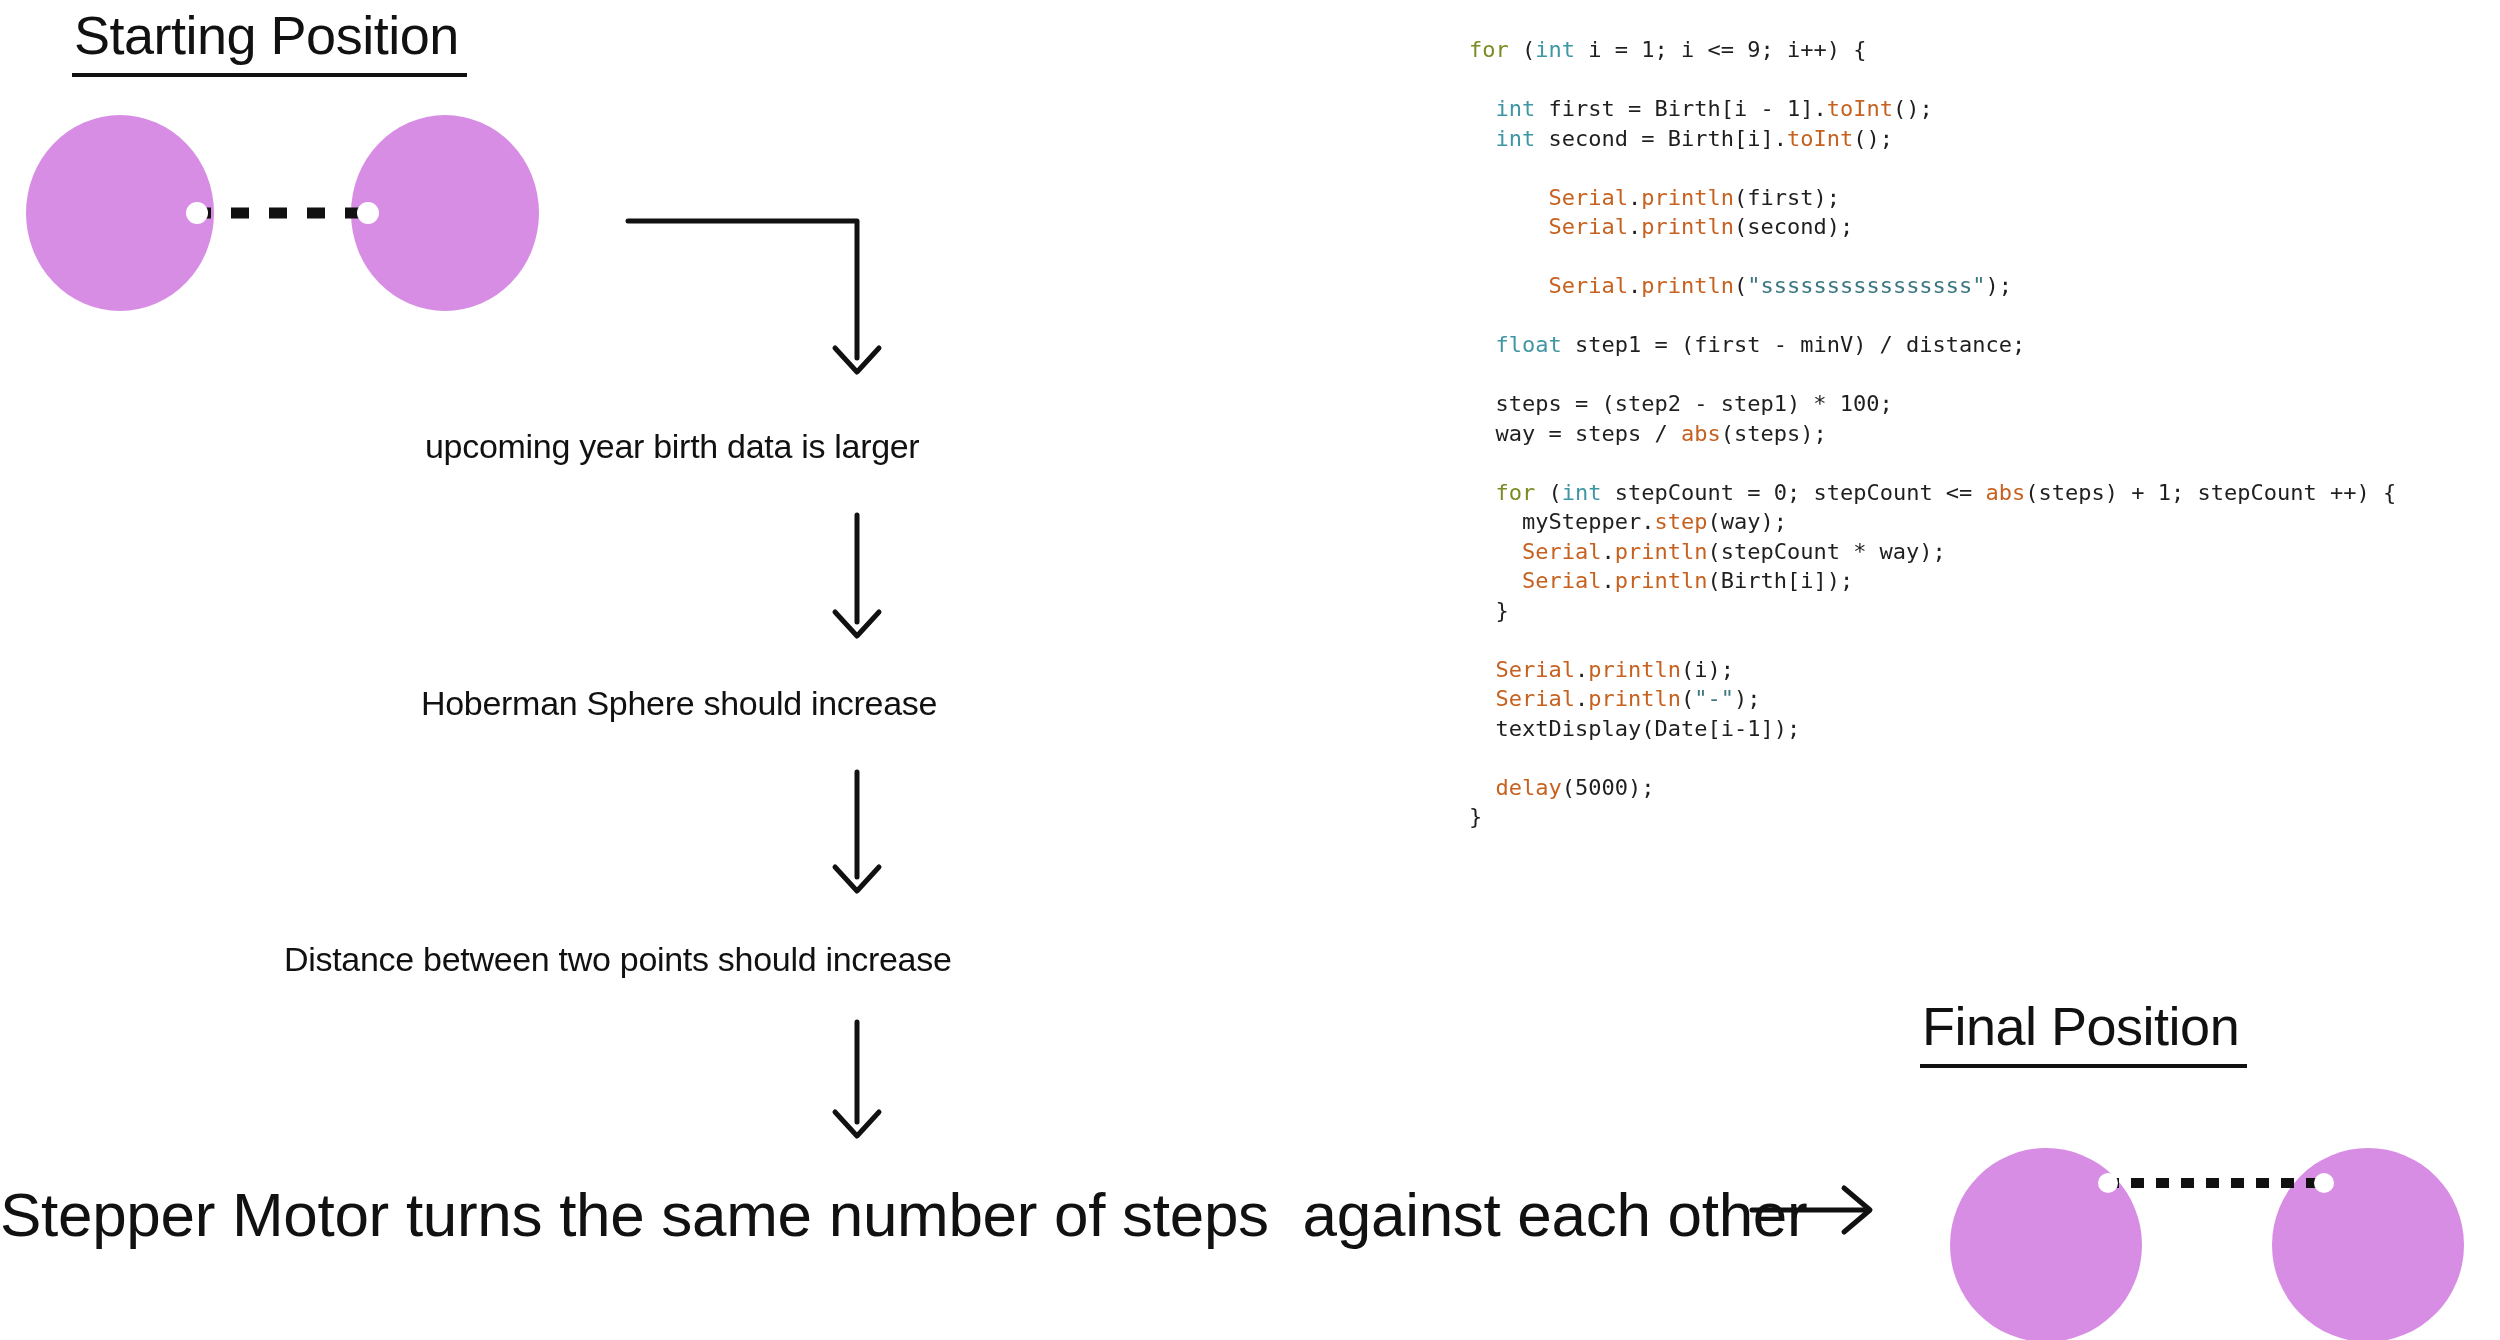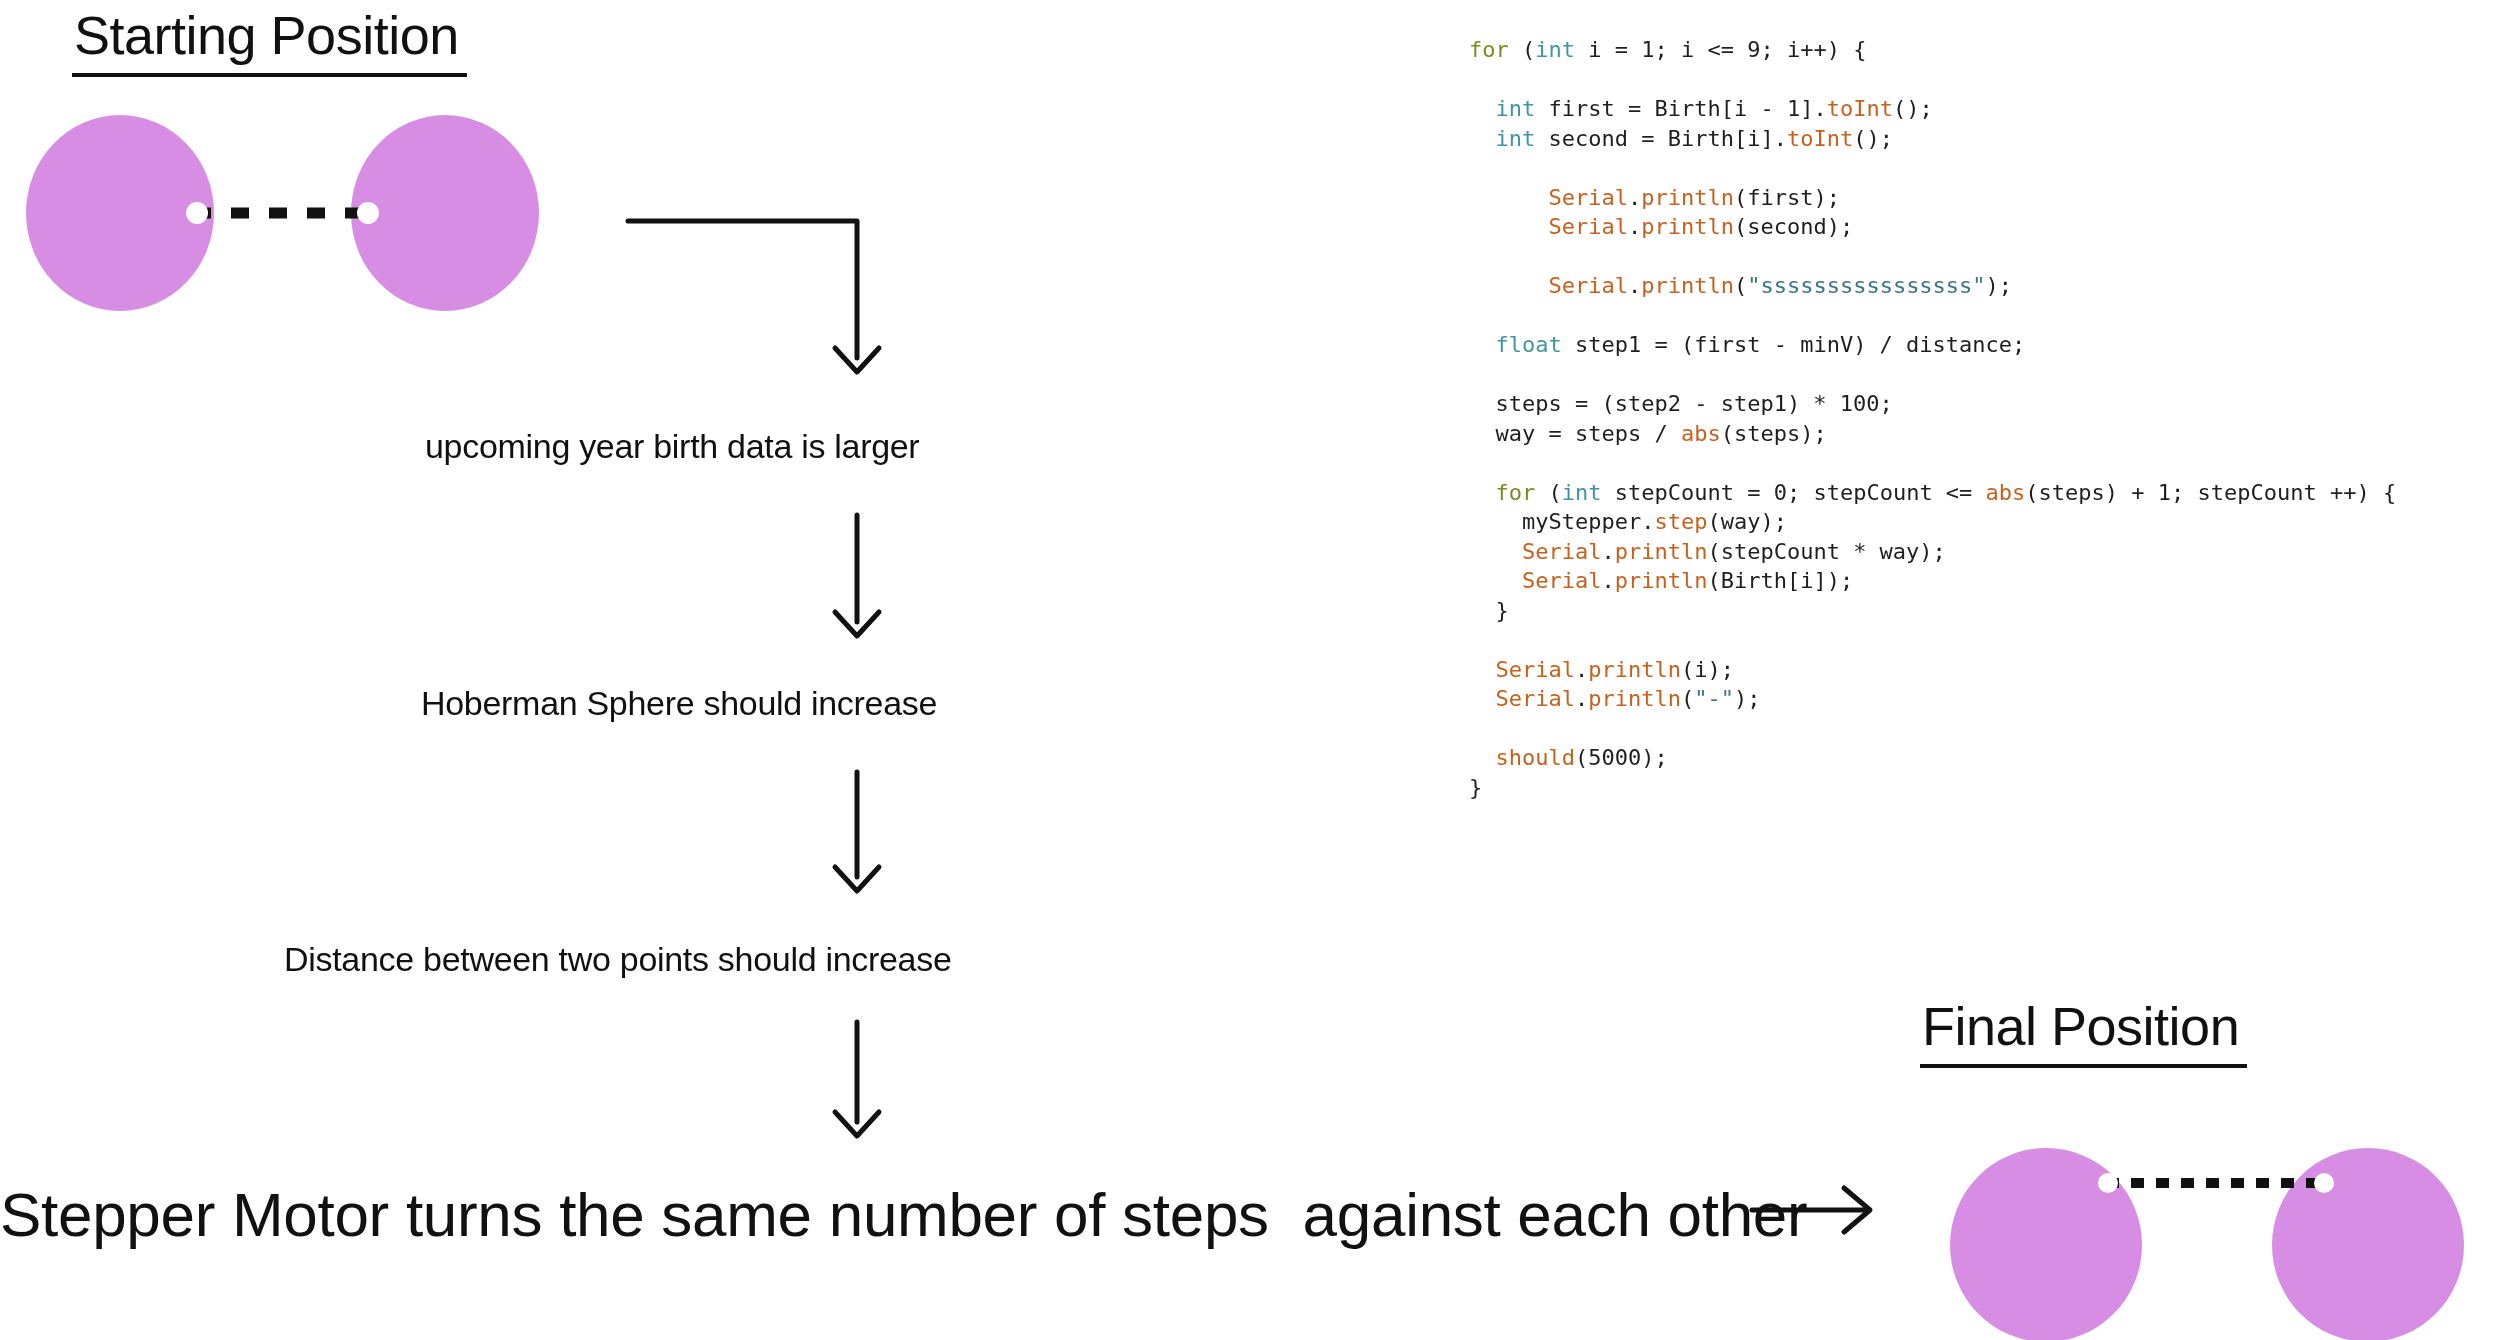--- a/index.html
+++ b/index.html
@@ -145,18 +145,19 @@
       <div class="code-line"><span class="tok-d">  way = steps / </span><span class="tok-f">abs</span><span class="tok-d">(steps);</span></div>
       <div class="code-line"> </div>
       <div class="code-line"><span class="tok-d">  </span><span class="tok-k">for</span><span class="tok-d"> (</span><span class="tok-t">int</span><span class="tok-d"> stepCount = 0; stepCount &lt;= </span><span class="tok-f">abs</span><span class="tok-d">(steps) + 1; stepCount ++) {</span></div>
       <div class="code-line"><span class="tok-d">    myStepper.</span><span class="tok-f">step</span><span class="tok-d">(way);</span></div>
       <div class="code-line"><span class="tok-d">    </span><span class="tok-f">Serial</span><span class="tok-d">.</span><span class="tok-f">println</span><span class="tok-d">(stepCount * way);</span></div>
       <div class="code-line"><span class="tok-d">    </span><span class="tok-f">Serial</span><span class="tok-d">.</span><span class="tok-f">println</span><span class="tok-d">(Birth[i]);</span></div>
       <div class="code-line"><span class="tok-d">  }</span></div>
       <div class="code-line"> </div>
       <div class="code-line"><span class="tok-d">  </span><span class="tok-f">Serial</span><span class="tok-d">.</span><span class="tok-f">println</span><span class="tok-d">(i);</span></div>
       <div class="code-line"><span class="tok-d">  </span><span class="tok-f">Serial</span><span class="tok-d">.</span><span class="tok-f">println</span><span class="tok-d">(</span><span class="tok-s">"-"</span><span class="tok-d">);</span></div>
+      <div class="code-line"><span class="tok-d">  textDisplay(Date[i-1]);</span></div>
       <div class="code-line"> </div>
-      <div class="code-line"><span class="tok-d">  </span><span class="tok-f">should</span><span class="tok-d">(5000);</span></div>
+      <div class="code-line"><span class="tok-d">  </span><span class="tok-f">delay</span><span class="tok-d">(5000);</span></div>
       <div class="code-line"><span class="tok-d">}</span></div>
     </div>
 
 </div>
 
 </body></html>

